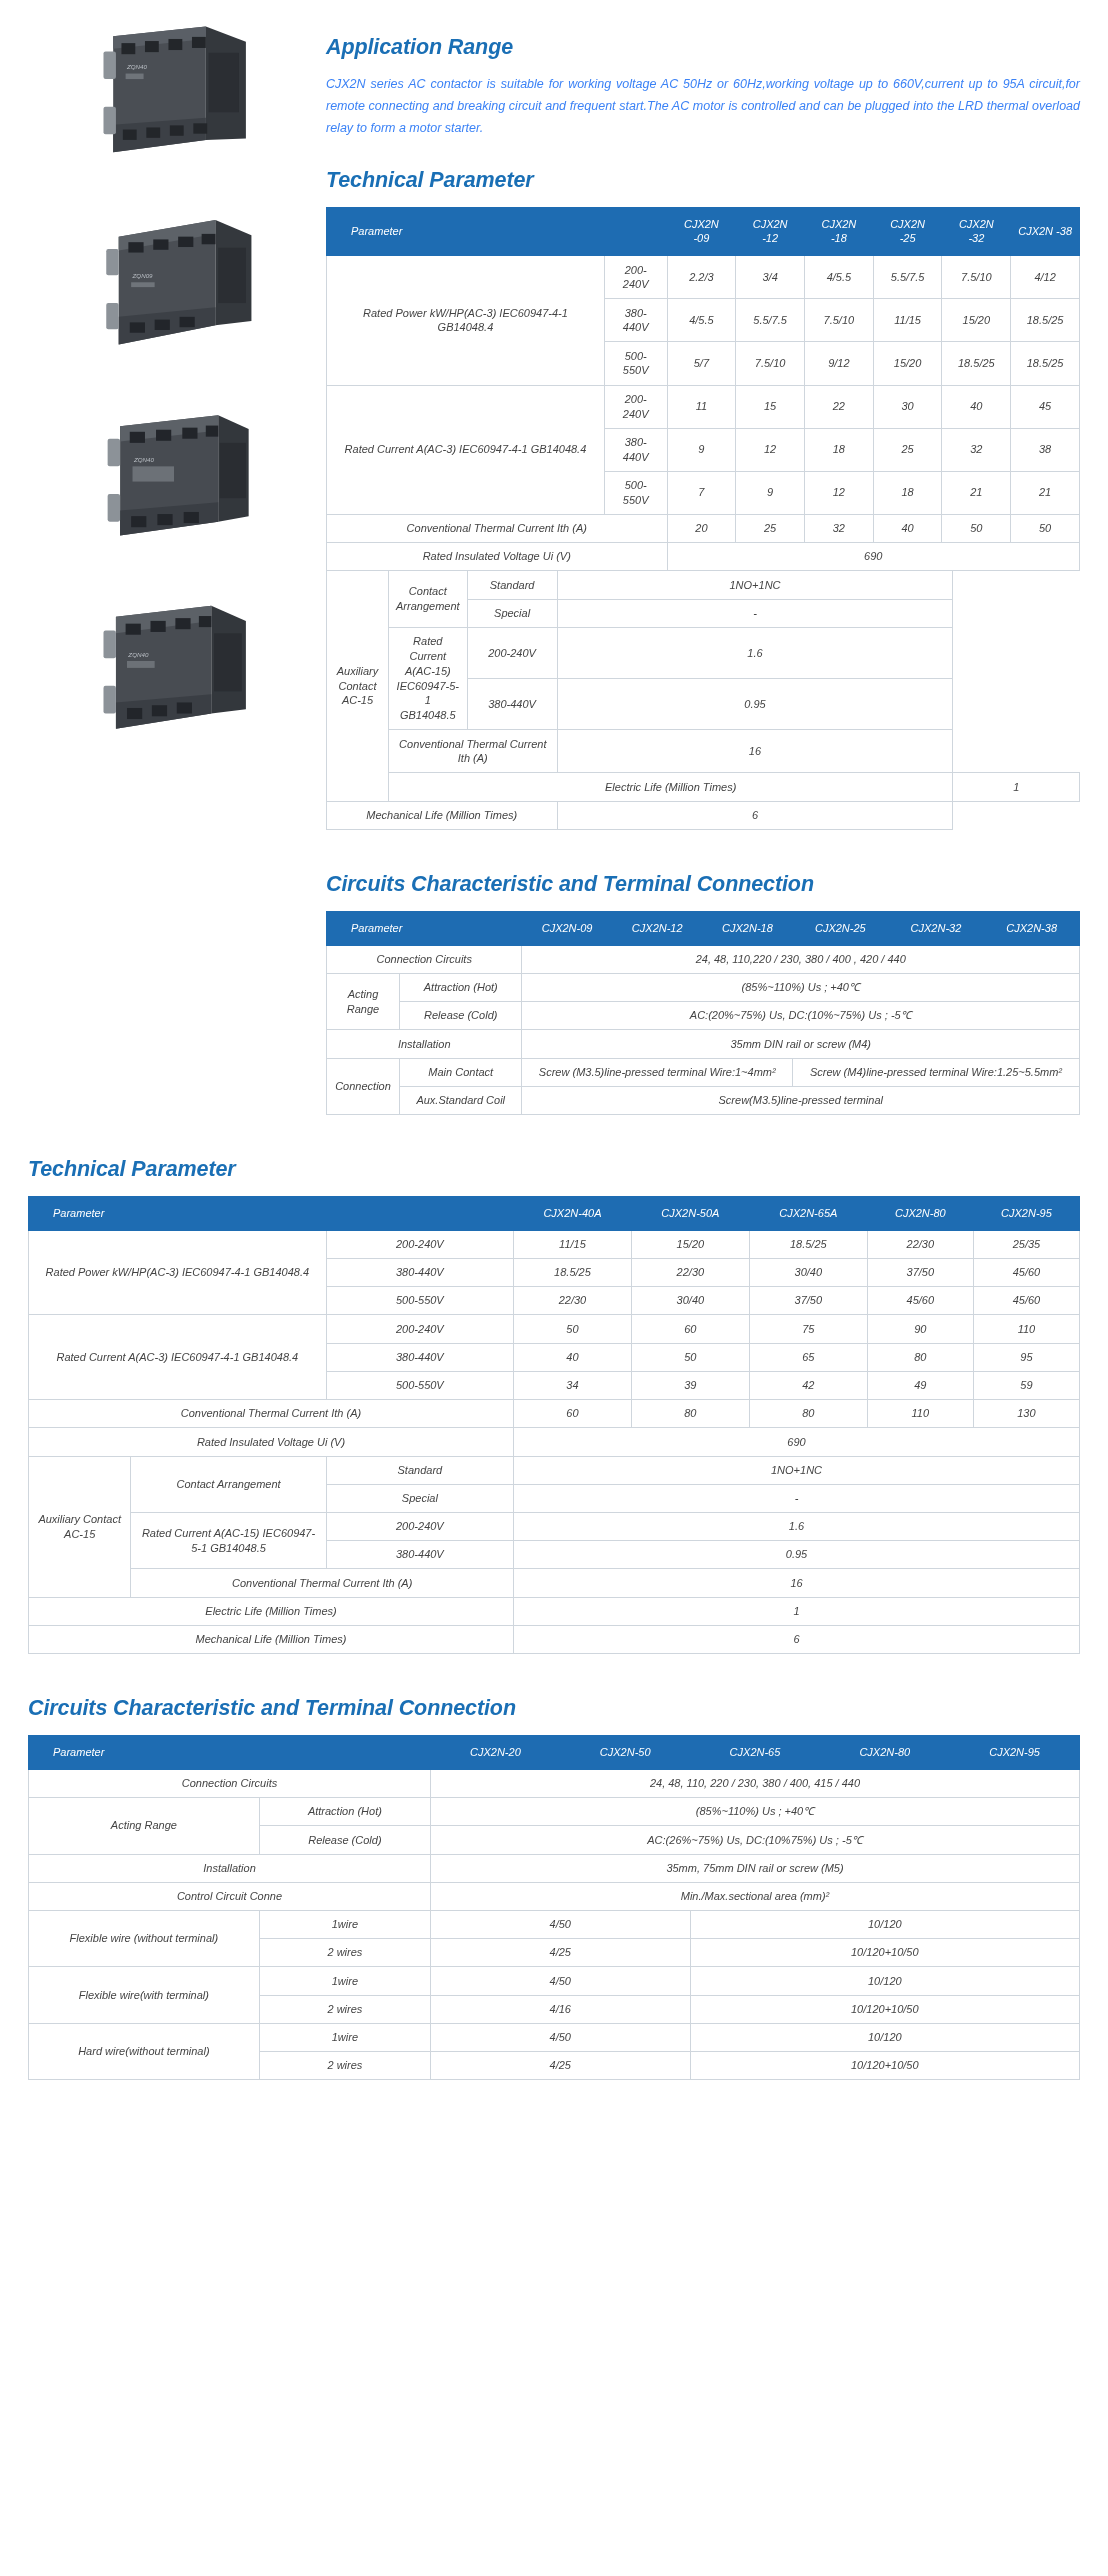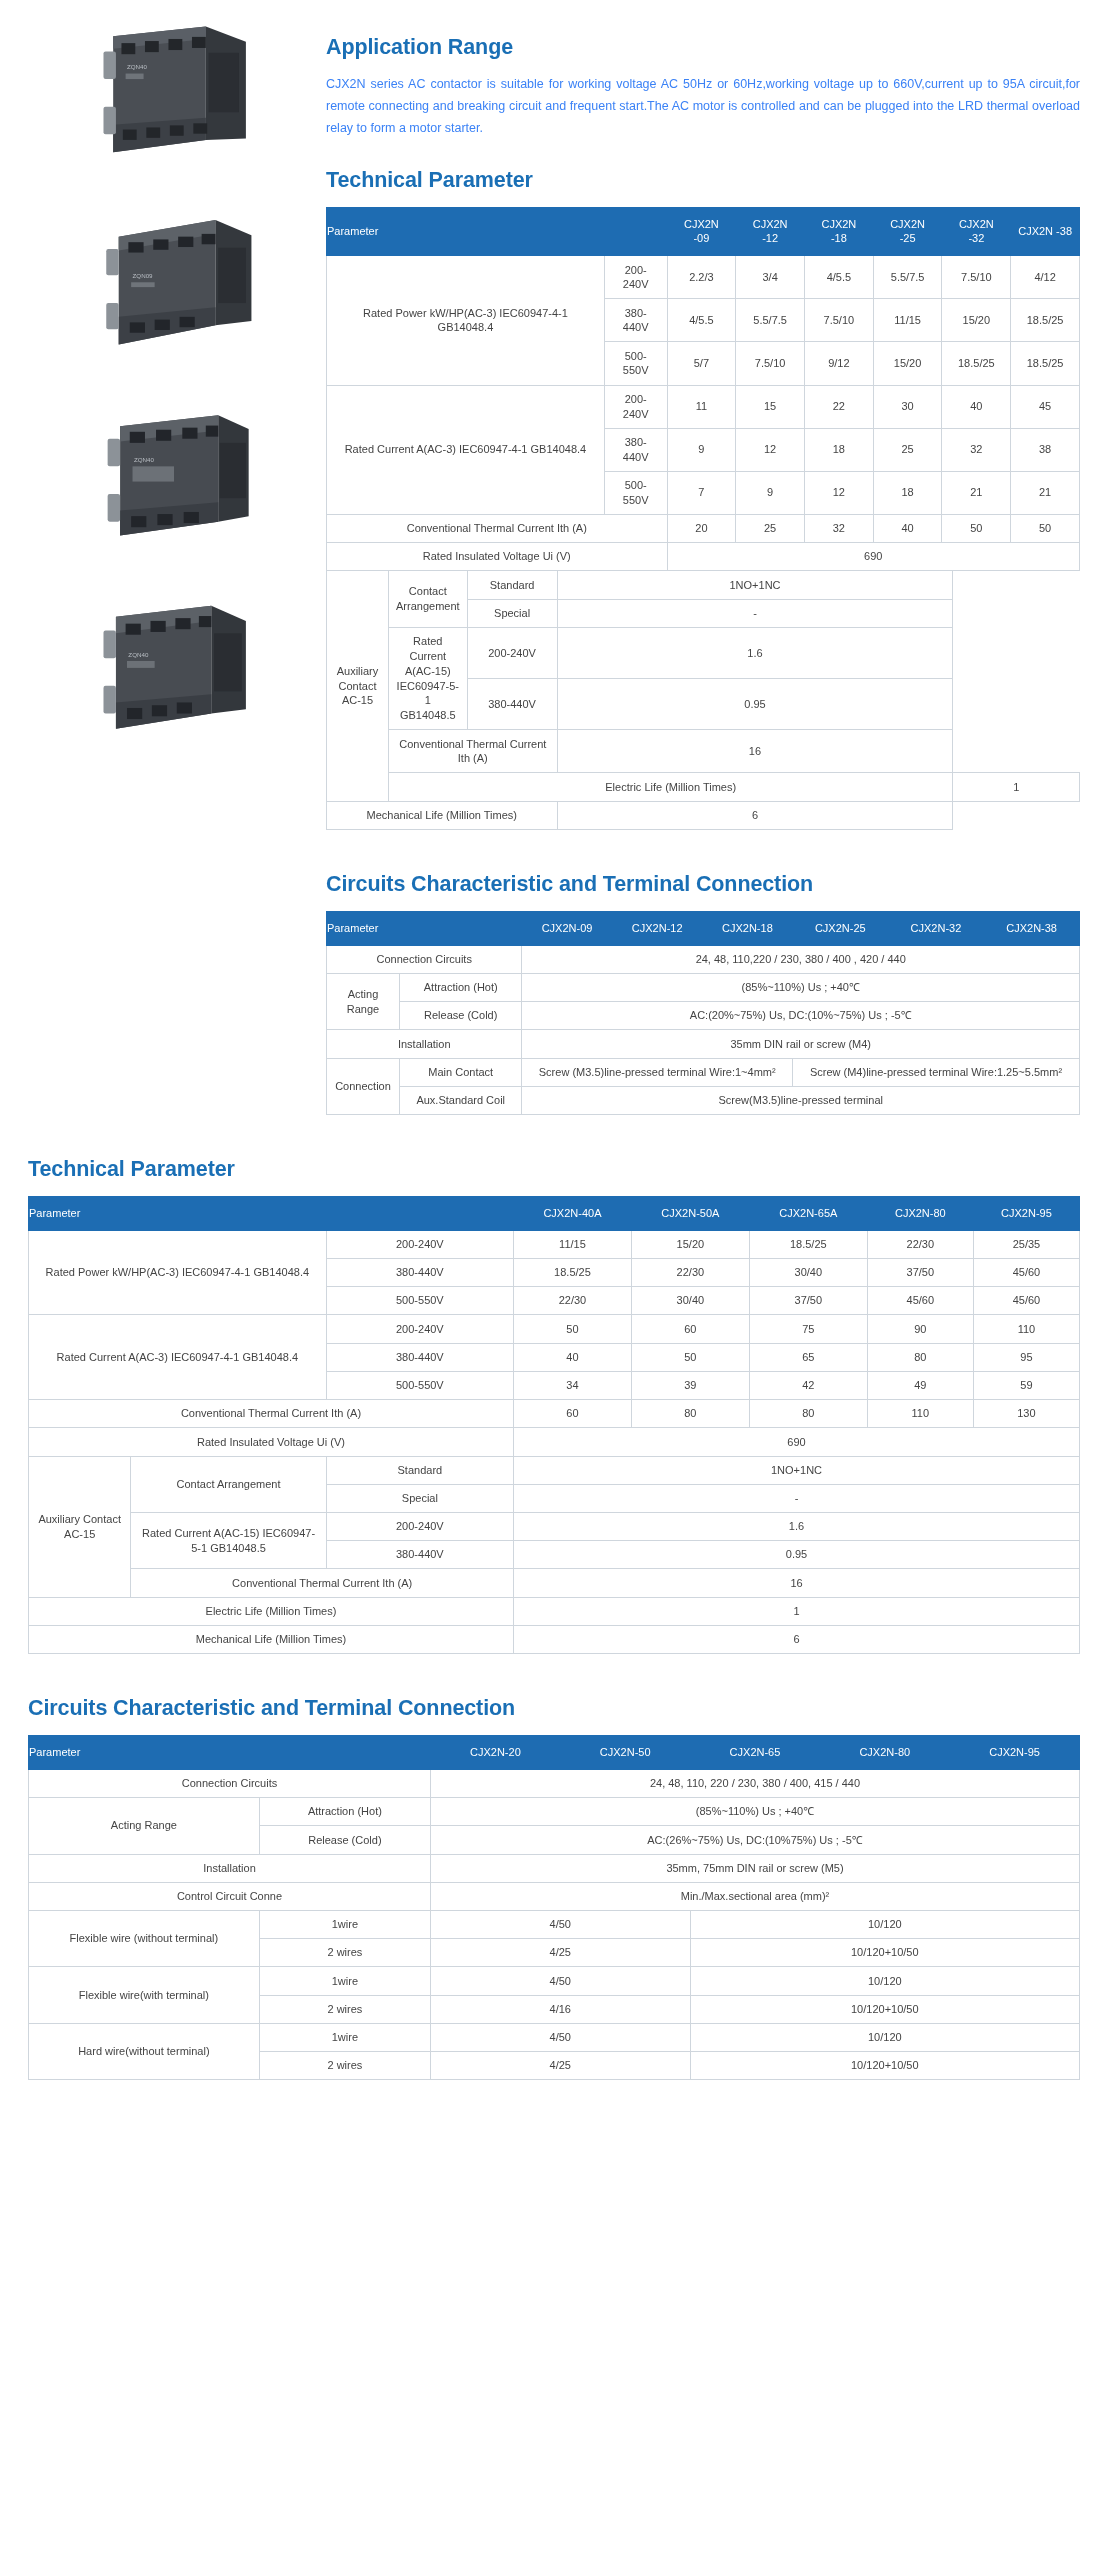--- a/index.html
+++ b/index.html
@@ -4,21 +4,21 @@
 <style>
   * { box-sizing: border-box; }
   html, body { margin:0; padding:0; }
   body {
     width:1108px;
     background:#ffffff;
     font-family:"Liberation Sans", sans-serif;
     color:#333333;
     -webkit-font-smoothing:antialiased;
   }
-  .page { position:relative; width:1108px; min-height:2576px; padding:0; }
+  .page { position:relative; width:1108px; min-height:2576px; padding:0;font-style:italic; }
 
   
   h2.sec-title {
     color:#1a6fb5;
     font-size:21.5px;
     font-weight:bold;
     margin:0 0 14px 0;
     letter-spacing:-0.1px;
   }
 
@@ -56,21 +56,21 @@
     vertical-align:middle;
     line-height:1.35;
   }
   table.spec thead th {
     background:#1e6cb2;
     color:#ffffff;
     font-weight:normal;
     border-color:#1e6cb2;
     padding:9px 7px;
   }
-  table.spec thead th.left { text-align:left; padding-left:0; }
+  table.spec thead th.left { text-align:left; padding-left:24px; }
   td.lbl-left, th.lbl-left { text-align:left; padding-left:9.7px; }
 
   .spacer-40 { height:28px; }
   .spacer-60 { height:42px; }
 
   .hdr2line { line-height:1.25; }
 </style>
 </head>
 <body>
 

